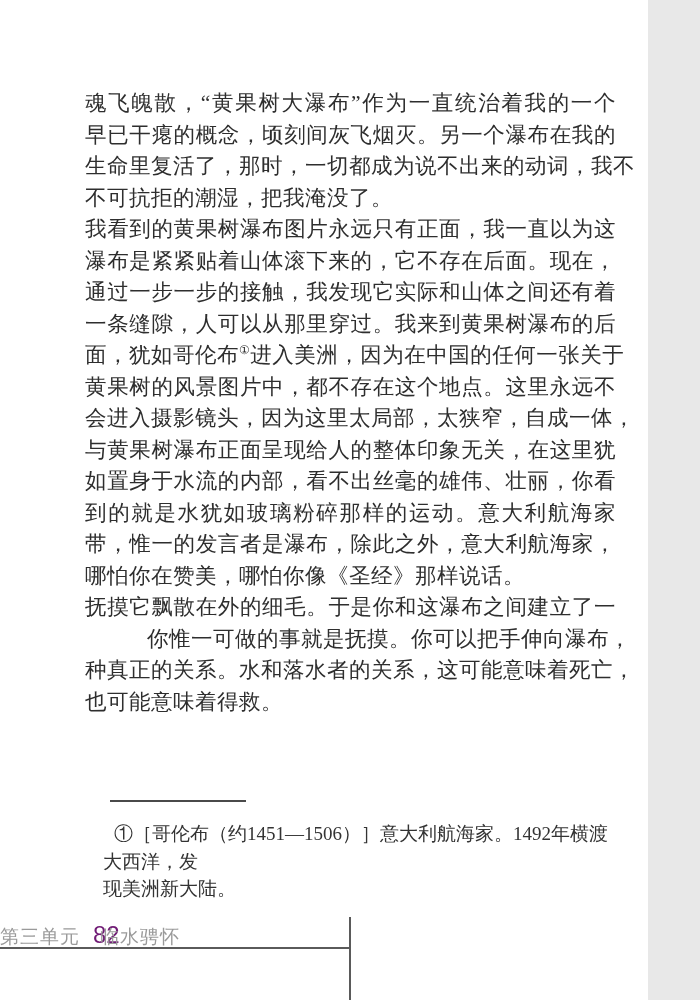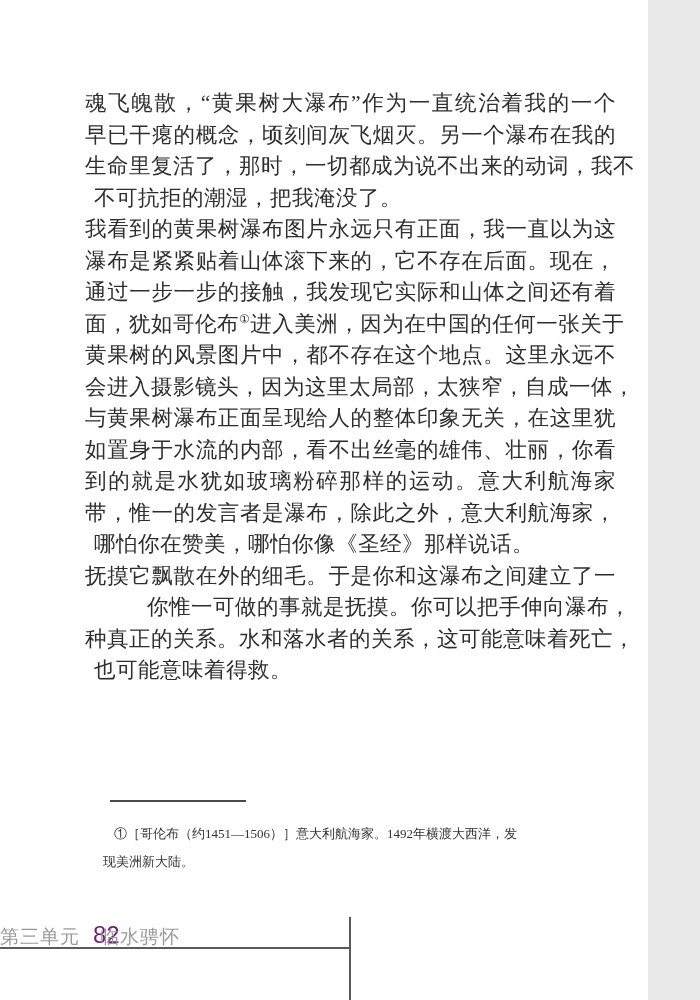--- a/index.html
+++ b/index.html
@@ -24,21 +24,20 @@
     letter-spacing: 0.5px;
   }
   .tline {
     text-align: justify;
     text-align-last: justify;
     text-justify: inter-character;
     white-space: nowrap;
   }
   .tline.plast {
     text-align-last: left;
-    margin-left: 9px;
   }
   .tline.indent {
     text-indent: 62px;
   }
   .tline sup.fnref {
     font-size: 12px;
     vertical-align: super;
     line-height: 0;
   }
   
@@ -48,21 +47,21 @@
     top: 800px;
     width: 136px;
     height: 2px;
     background: #4a4a4a;
   }
   .footnote {
     position: absolute;
     left: 103px;
     top: 820px;
     width: 505px;
-    font-size: 13px;
+    font-size: 19px;
     line-height: 27.5px;
     color: #333333;
   }
   .footnote .fline.first { text-indent: 11px; }
   
   .footer-rule {
     position: absolute;
     left: 0;
     top: 947px;
     width: 350px;
@@ -103,20 +102,21 @@
 <div class="page">
 
   <div class="body-text">
       <div class="tline">魂飞魄散，“黄果树大瀑布”作为一直统治着我的一个</div>
       <div class="tline">早已干瘪的概念，顷刻间灰飞烟灭。另一个瀑布在我的</div>
       <div class="tline">生命里复活了，那时，一切都成为说不出来的动词，我不</div>
       <div class="tline plast">不可抗拒的潮湿，把我淹没了。</div>
       <div class="tline">我看到的黄果树瀑布图片永远只有正面，我一直以为这</div>
       <div class="tline">瀑布是紧紧贴着山体滚下来的，它不存在后面。现在，</div>
       <div class="tline">通过一步一步的接触，我发现它实际和山体之间还有着</div>
+      <div class="tline">一条缝隙，人可以从那里穿过。我来到黄果树瀑布的后</div>
       <div class="tline">面，犹如哥伦布<sup class="fnref">①</sup>进入美洲，因为在中国的任何一张关于</div>
       <div class="tline">黄果树的风景图片中，都不存在这个地点。这里永远不</div>
       <div class="tline">会进入摄影镜头，因为这里太局部，太狭窄，自成一体，</div>
       <div class="tline">与黄果树瀑布正面呈现给人的整体印象无关，在这里犹</div>
       <div class="tline">如置身于水流的内部，看不出丝毫的雄伟、壮丽，你看</div>
       <div class="tline">到的就是水犹如玻璃粉碎那样的运动。意大利航海家</div>
       <div class="tline">带，惟一的发言者是瀑布，除此之外，意大利航海家，</div>
       <div class="tline plast">哪怕你在赞美，哪怕你像《圣经》那样说话。</div>
       <div class="tline">抚摸它飘散在外的细毛。于是你和这瀑布之间建立了一</div>
       <div class="tline indent">你惟一可做的事就是抚摸。你可以把手伸向瀑布，</div>

